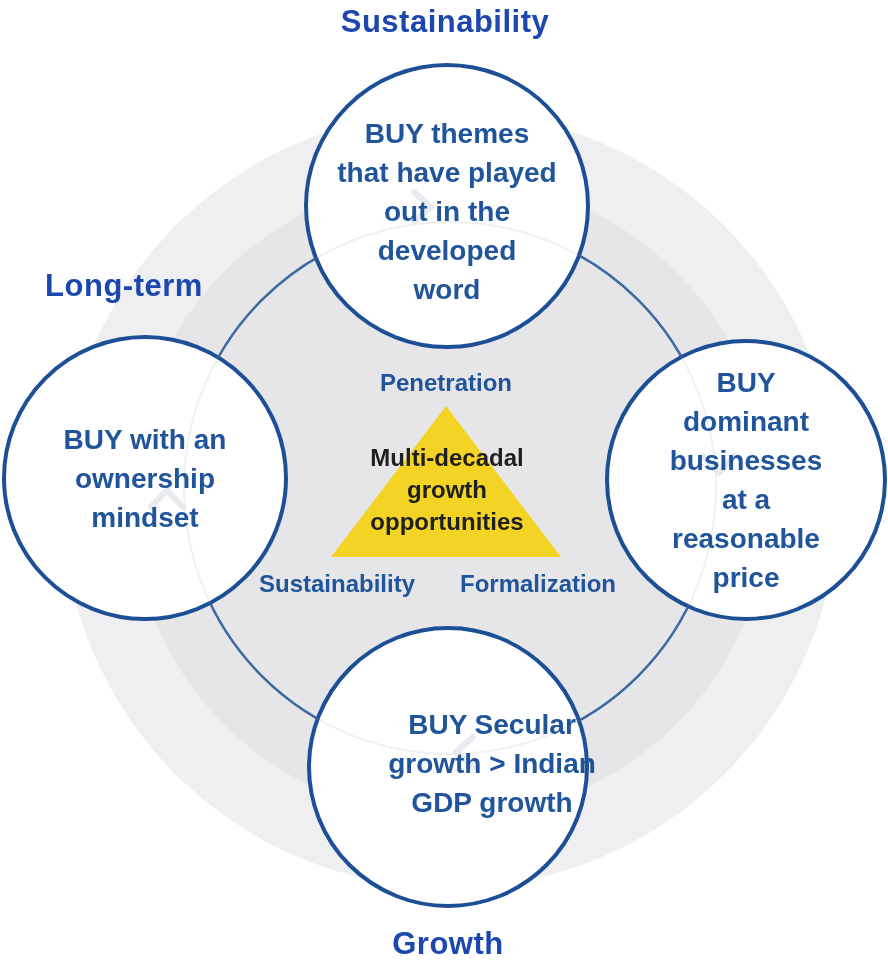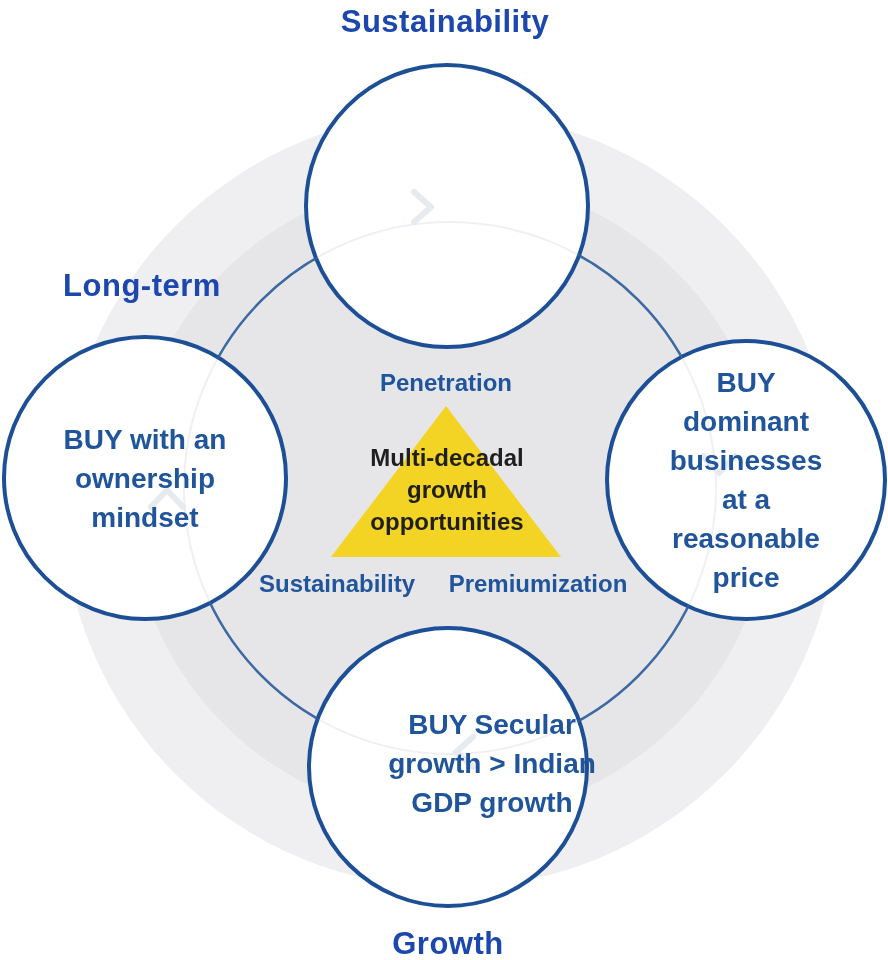--- a/index.html
+++ b/index.html
@@ -49,36 +49,41 @@
   <div class="circle-shell" style="left:307px;top:626px;width:282px;height:282px;"></div>
 
   <svg width="888" height="960" viewBox="0 0 888 960" style="pointer-events:none;">
     <circle cx="450" cy="488" r="266" fill="none" stroke="rgba(150,160,180,0.16)" stroke-width="2"></circle>
     <path d="M414,192 L431,207 L414,222" fill="none" stroke="#e7eaef" stroke-width="6" stroke-linecap="round" stroke-linejoin="round"></path>
     <path d="M703,456 L719,473 L735,456" fill="none" stroke="#e7eaef" stroke-width="6" stroke-linecap="round" stroke-linejoin="round"></path>
     <path d="M473,737 L456,752 L473,767" fill="none" stroke="#e7eaef" stroke-width="6" stroke-linecap="round" stroke-linejoin="round"></path>
     <path d="M151,507 L167,490 L183,507" fill="none" stroke="#e7eaef" stroke-width="6" stroke-linecap="round" stroke-linejoin="round"></path>
   </svg>
 
+  <div class="abs circle-text pre" style="left:447px;top:211px;">BUY themes
+that have played
+out in the
+developed
+word</div>
   <div class="abs circle-text pre" style="left:145px;top:478px;">BUY with an
 ownership
 mindset</div>
   <div class="abs circle-text pre" style="left:746px;top:480px;text-align:center;">BUY
 dominant
 businesses at a
 reasonable
 price</div>
   <div class="abs circle-text pre" style="left:452px;top:763px;margin-left:40px;">BUY Secular
 growth &gt; Indian
 GDP growth</div>
 
   <div class="abs outer-label" style="left:445px;top:22px;">Sustainability</div>
-  <div class="abs outer-label" style="left:142px;top:286px;">Long-term</div>
+  <div class="abs outer-label" style="left:124px;top:286px;">Long-term</div>
   <div class="abs outer-label" style="left:448px;top:944px;">Growth</div>
 
   <div class="abs driver-label" style="left:446px;top:383px;">Penetration</div>
   <div class="abs driver-label" style="left:337px;top:584px;">Sustainability</div>
-  <div class="abs driver-label" style="left:538px;top:584px;">Premiumization</div>
+  <div class="abs driver-label" style="left:538px;top:584px;">Formalization</div>
   <div class="abs triangle-label pre" style="left:447px;top:490px;">Multi-decadal
 growth
 opportunities</div>
 
 </div>
 
 </body></html>

